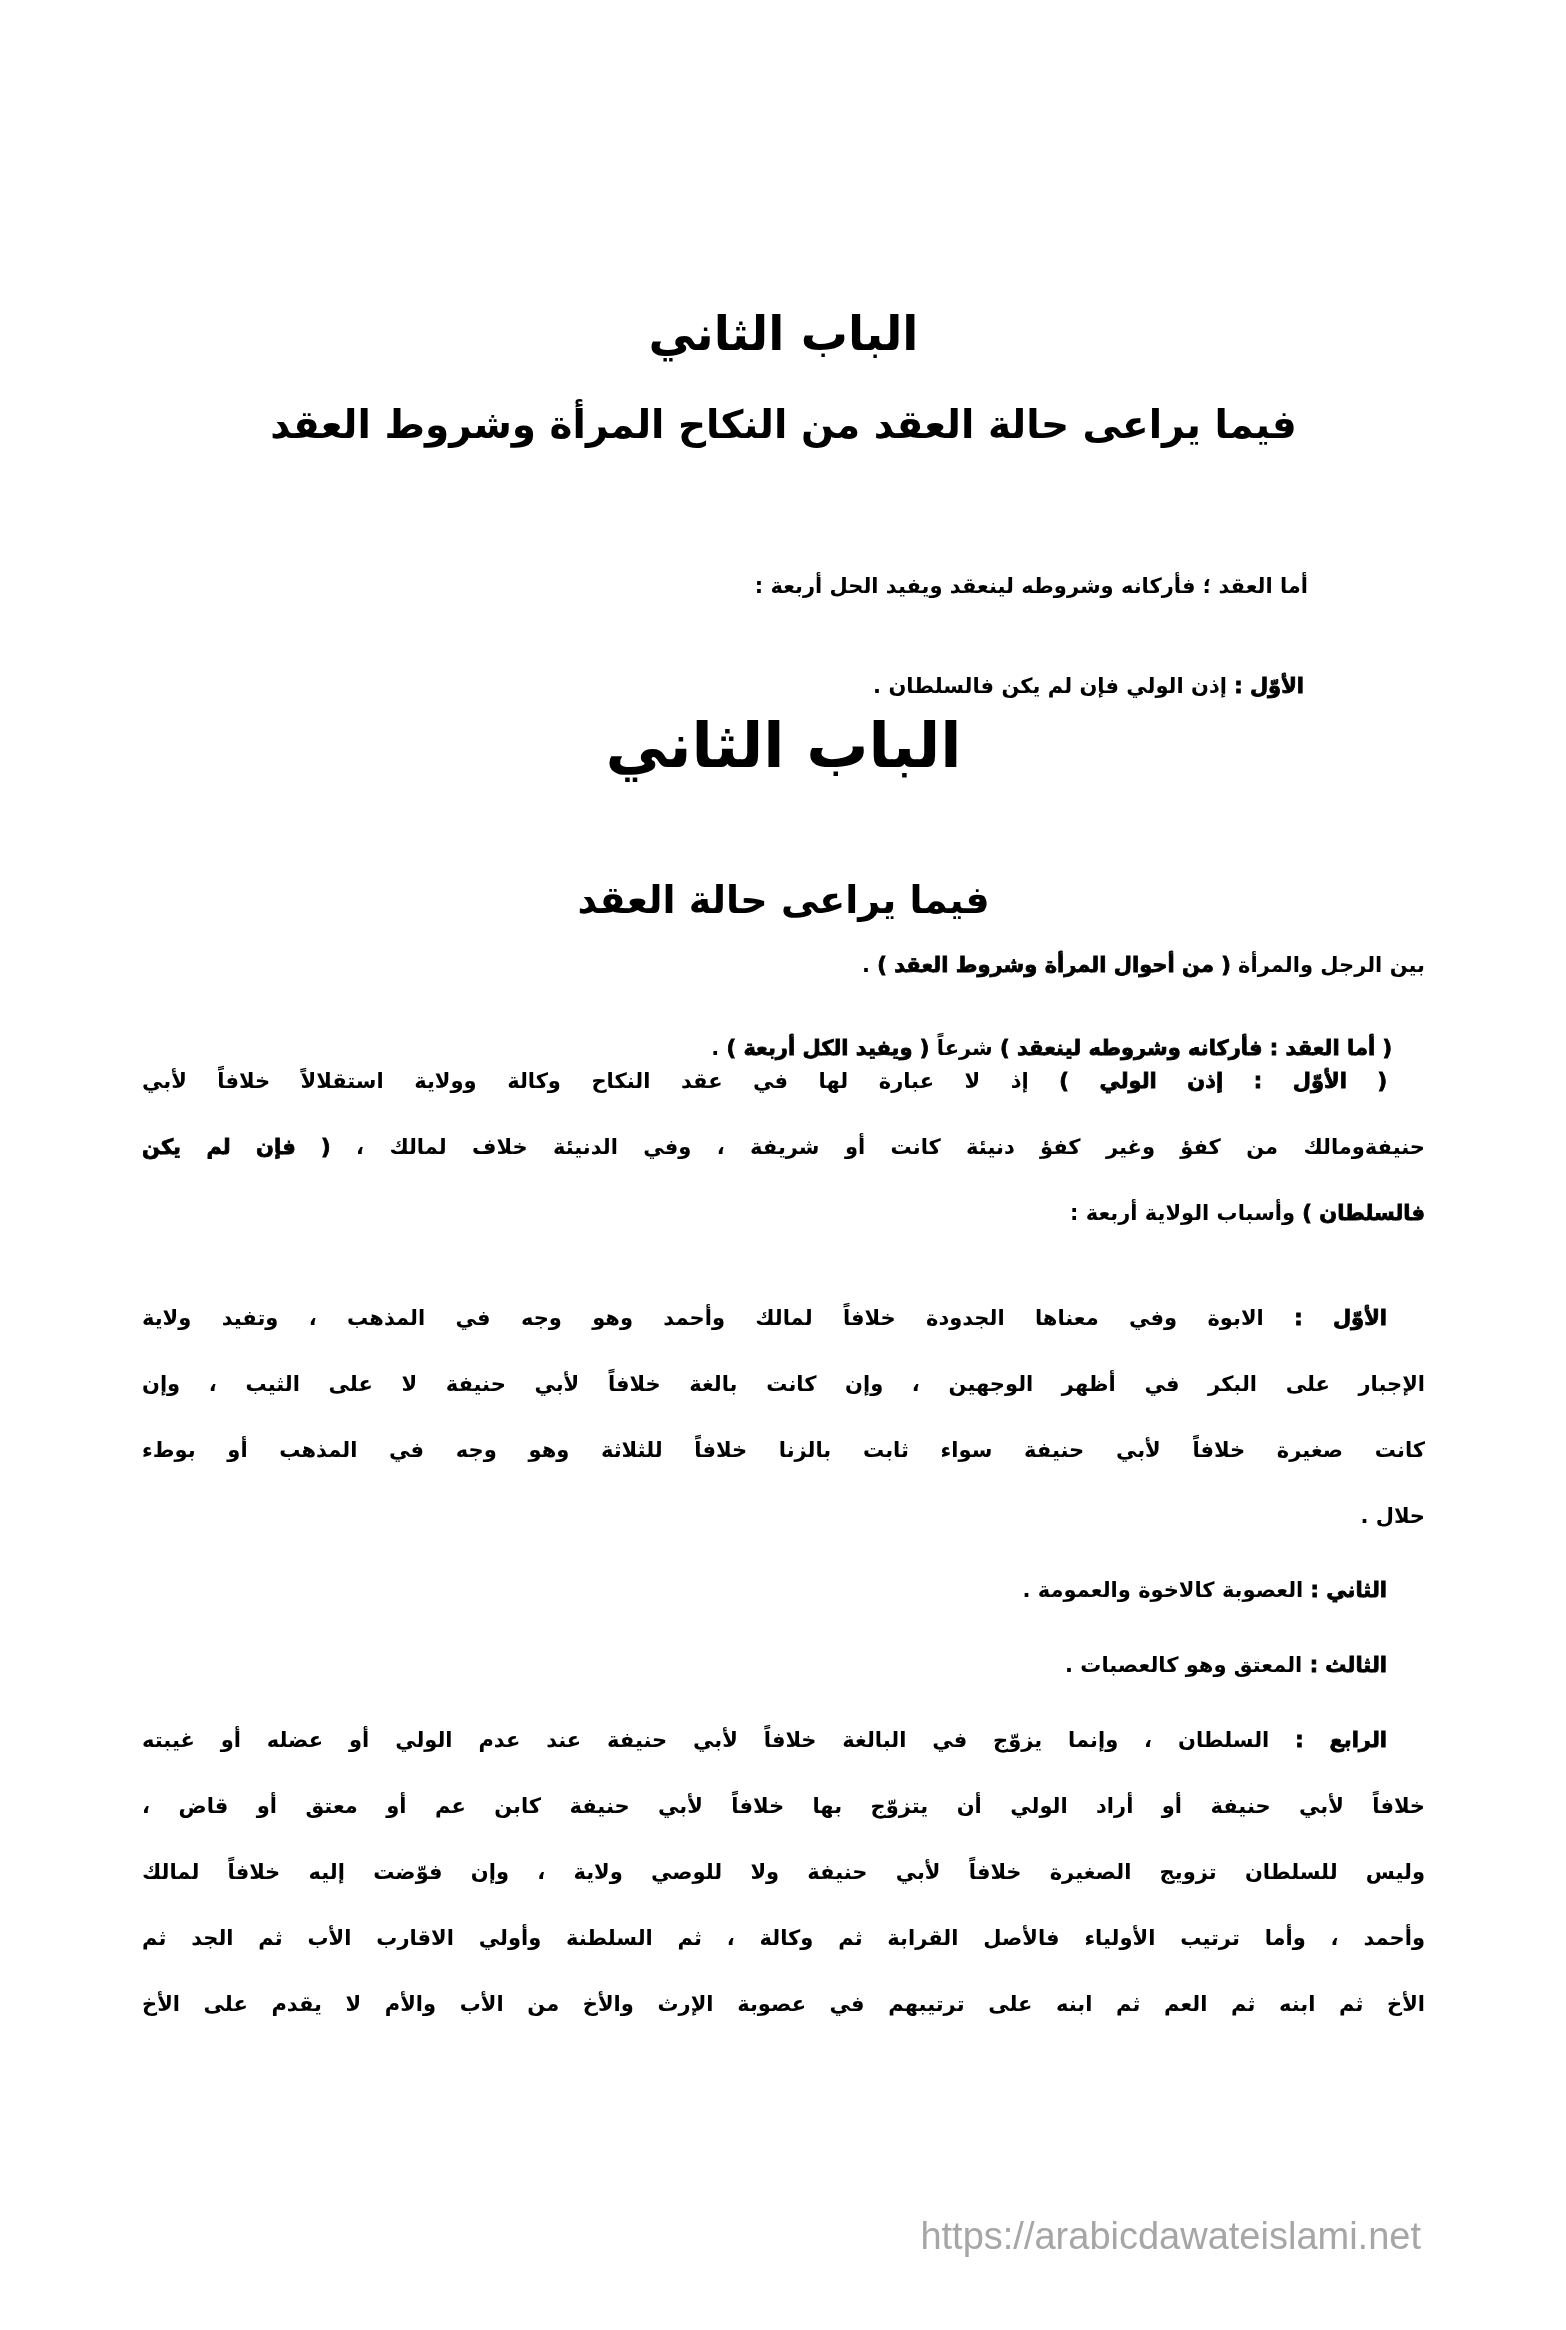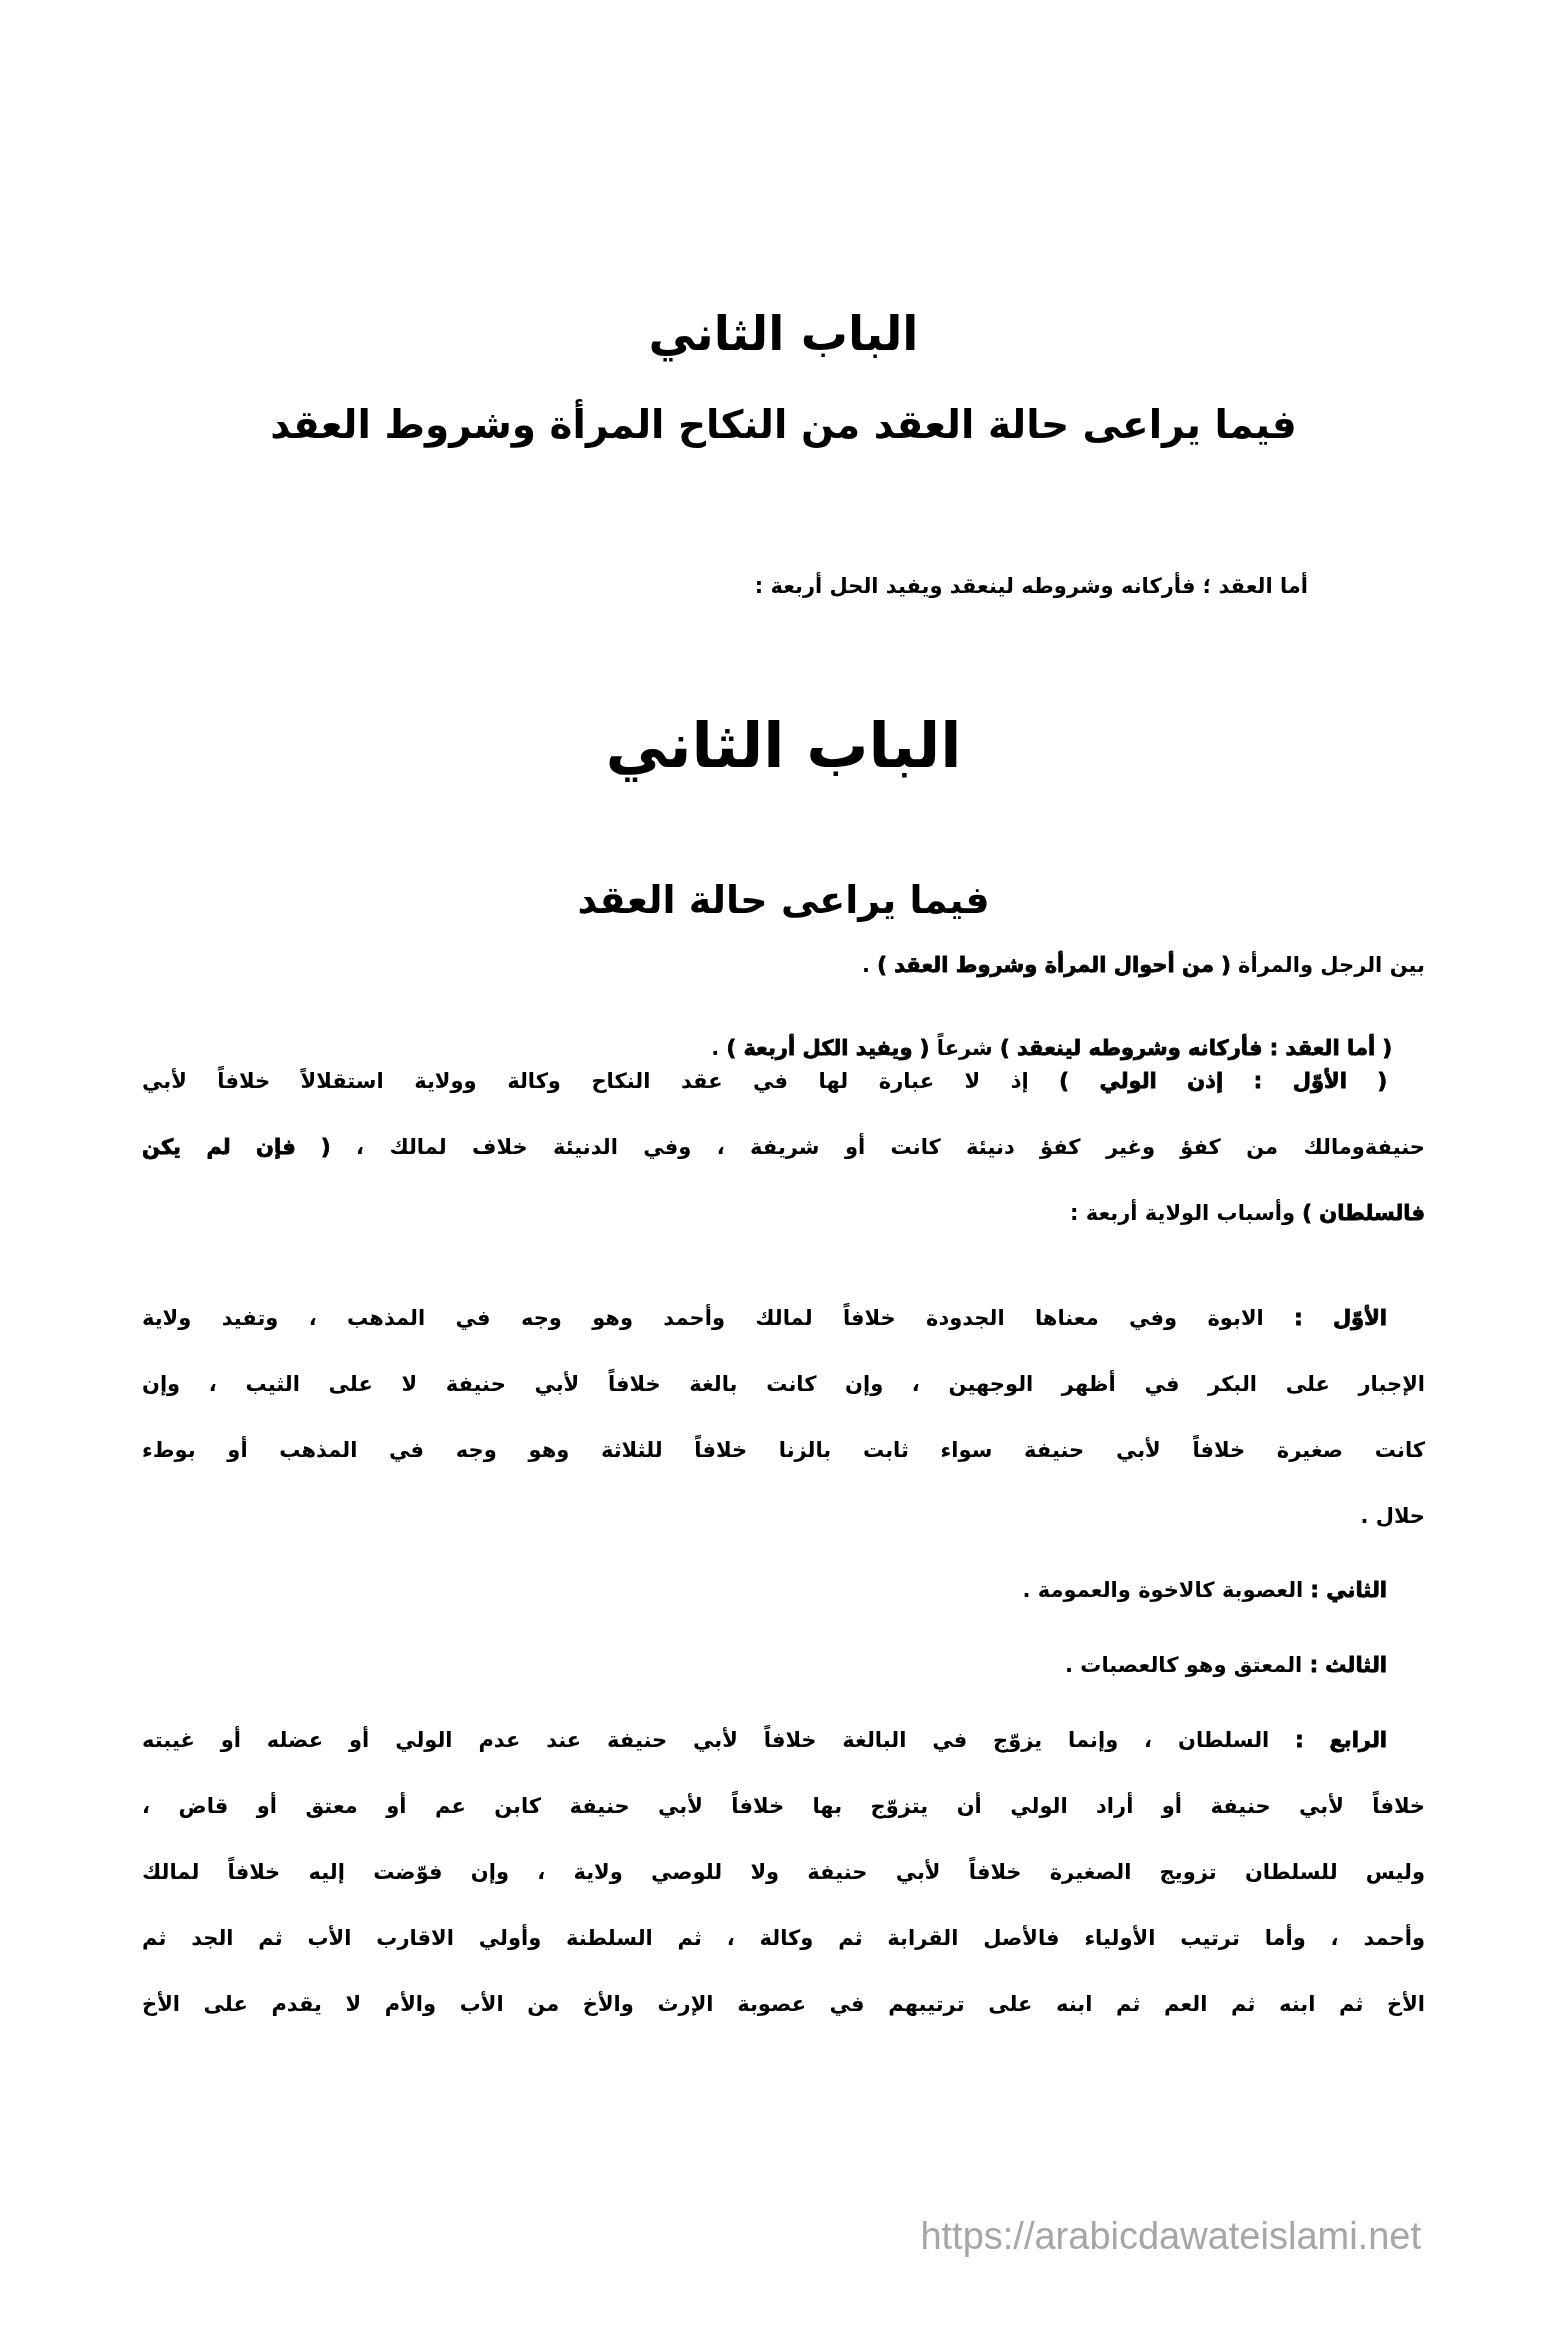--- a/index.html
+++ b/index.html
@@ -48,20 +48,21 @@
 </style>
 </head>
 <body>
 
 <div class="page">
 
   <div class="tb center h1" style="top:305px">الباب الثاني</div>
   <div class="tb center h2" style="top:400px">فيما يراعى حالة العقد من النكاح المرأة وشروط العقد</div>
 
   <div class="tb line rl pr140" style="top:553px">أما العقد ؛ فأركانه وشروطه لينعقد ويفيد الحل أربعة :</div>
+  <div class="tb line rl pr145" style="top:653px"><span class="em">الأوّل :</span><span> إذن الولي فإن لم يكن فالسلطان .</span></div>
 
   <div class="tb center h3" style="top:707px">الباب الثاني</div>
   <div class="tb center h4" style="top:876px">فيما يراعى حالة العقد</div>
 
   <div class="tb line rl" style="top:932px"><span>بين الرجل والمرأة </span><span class="em">( من أحوال المرأة وشروط العقد )</span><span> .</span></div>
 
   <div class="tb line rl pr40" style="top:1015px"><span class="em">( أما العقد : فأركانه وشروطه لينعقد )</span><span> شرعاً </span><span class="em">( ويفيد الكل أربعة )</span><span> .</span></div>
 
   <div class="tb" style="top:1048px">
     <div class="line jl ind"><span class="em">( الأوّل : إذن الولي )</span><span> إذ لا عبارة لها في عقد النكاح وكالة وولاية استقلالاً خلافاً لأبي</span></div>

